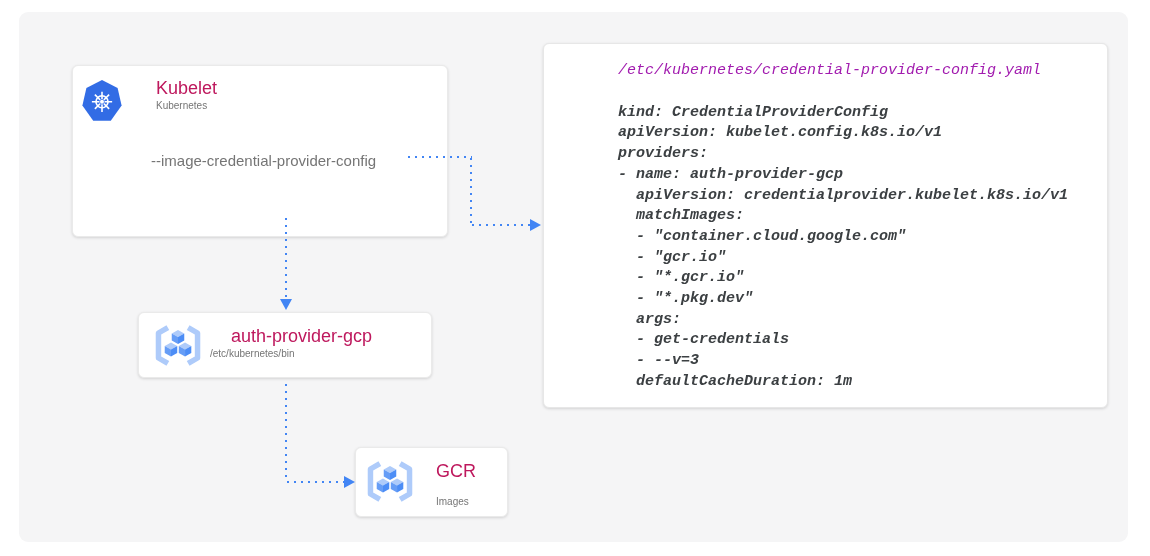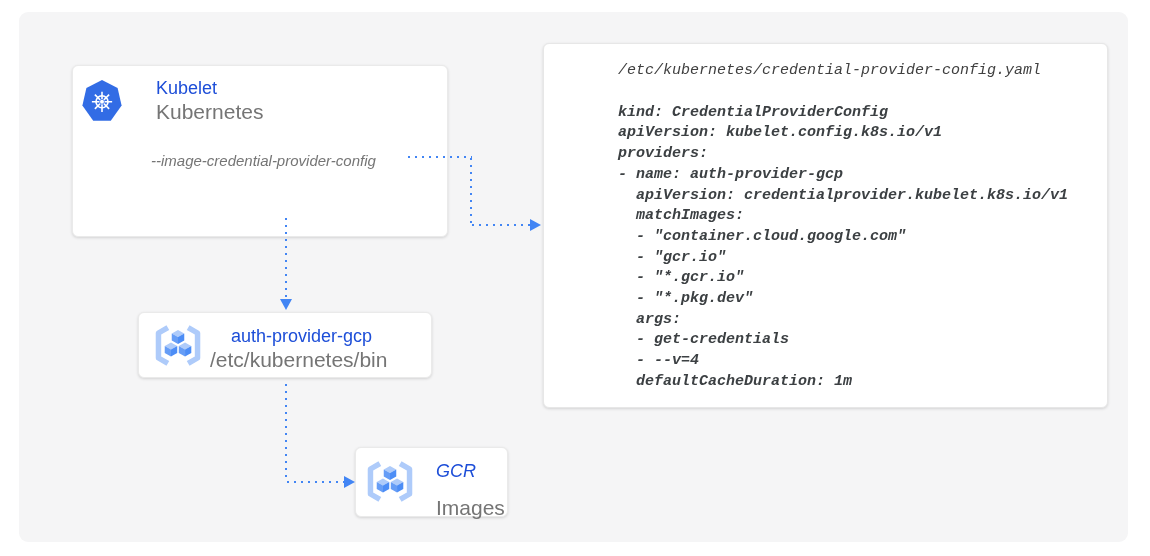--- a/index.html
+++ b/index.html
@@ -16,50 +16,50 @@
     border-radius:6px;box-shadow:0 1px 3px rgba(0,0,0,0.14);
     box-sizing:border-box;
   }
   #kubelet-box{left:72px;top:65px;width:376px;height:172px;}
   #auth-box{left:138px;top:312px;width:294px;height:66px;}
   #gcr-box{left:355px;top:447px;width:153px;height:70px;}
   #code-panel{
     left:543px;top:43px;width:565px;height:365px;
     padding:17px 10px 0 74px;border:1px solid #e7e7e7;
   }
-  .node-title{position:absolute;font-size:18px;color:#1d4ed8;white-space:nowrap;}
-  .node-sub{position:absolute;font-size:21px;color:#757575;white-space:nowrap;}
+  .node-title{position:absolute;font-size:18px;color:#be185d;white-space:nowrap;}
+  .node-sub{position:absolute;font-size:10px;color:#757575;white-space:nowrap;}
 
   
   #kubelet-box .k8s-icon{position:absolute;left:9px;top:14px;}
   #kubelet-box .node-title{left:83px;top:12px;}
   #kubelet-box .node-sub{left:83px;top:34px;}
-  .flags{position:absolute;left:78px;top:84px;font-size:15px;color:#757575;line-height:22px;font-style:italic;}
+  .flags{position:absolute;left:78px;top:84px;font-size:15px;color:#757575;line-height:22px;}
 
   
   #auth-box .gcp-icon{position:absolute;left:14px;top:9px;}
   #auth-box .node-title{left:92px;top:13px;}
   #auth-box .node-sub{left:71px;top:35px;}
 
   
   #gcr-box .gcp-icon{position:absolute;left:9px;top:10px;}
-  #gcr-box .node-title{left:80px;top:13px;font-style:italic;}
+  #gcr-box .node-title{left:80px;top:13px;}
   #gcr-box .node-sub{left:80px;top:36px;margin-top:12px;}
 
   
   .k8s-icon{
     width:40px;height:42px;background:#326ce5;
     clip-path:polygon(50% 0%, 89% 19%, 99% 61%, 72% 97%, 28% 97%, 1% 61%, 11% 19%);
     display:flex;align-items:center;justify-content:center;
   }
   
   .code-comment{
     margin:0 0 21px 0;
     font:italic 15px/20.7px "Liberation Mono", monospace;
-    color:#404040;white-space:pre;
+    color:#a21caf;white-space:pre;
   }
   .code-body{
     margin:0;
     font:italic bold 15px/20.7px "Liberation Mono", monospace;
     color:#3c4043;white-space:pre;
   }
 
   
   .dot-h{position:absolute;height:2px;
     background:repeating-linear-gradient(90deg,#4285f4 0,#4285f4 2px,transparent 2px,transparent 7px);}
@@ -173,21 +173,21 @@
 providers:
 - name: auth-provider-gcp
   apiVersion: credentialprovider.kubelet.k8s.io/v1
   matchImages:
   - "container.cloud.google.com"
   - "gcr.io"
   - "*.gcr.io"
   - "*.pkg.dev"
   args:
   - get-credentials
-  - --v=4
+  - --v=3
   defaultCacheDuration: 1m</pre>
 </div>
 
 <div class="dot-h" id="a1-h1"></div>
 <div class="dot-v" id="a1-v"></div>
 <div class="dot-h" id="a1-h2"></div>
 <div class="arrow-right" id="a1-head"></div>
 
 <div class="dot-v" id="a2-v"></div>
 <div class="arrow-down" id="a2-head"></div>

